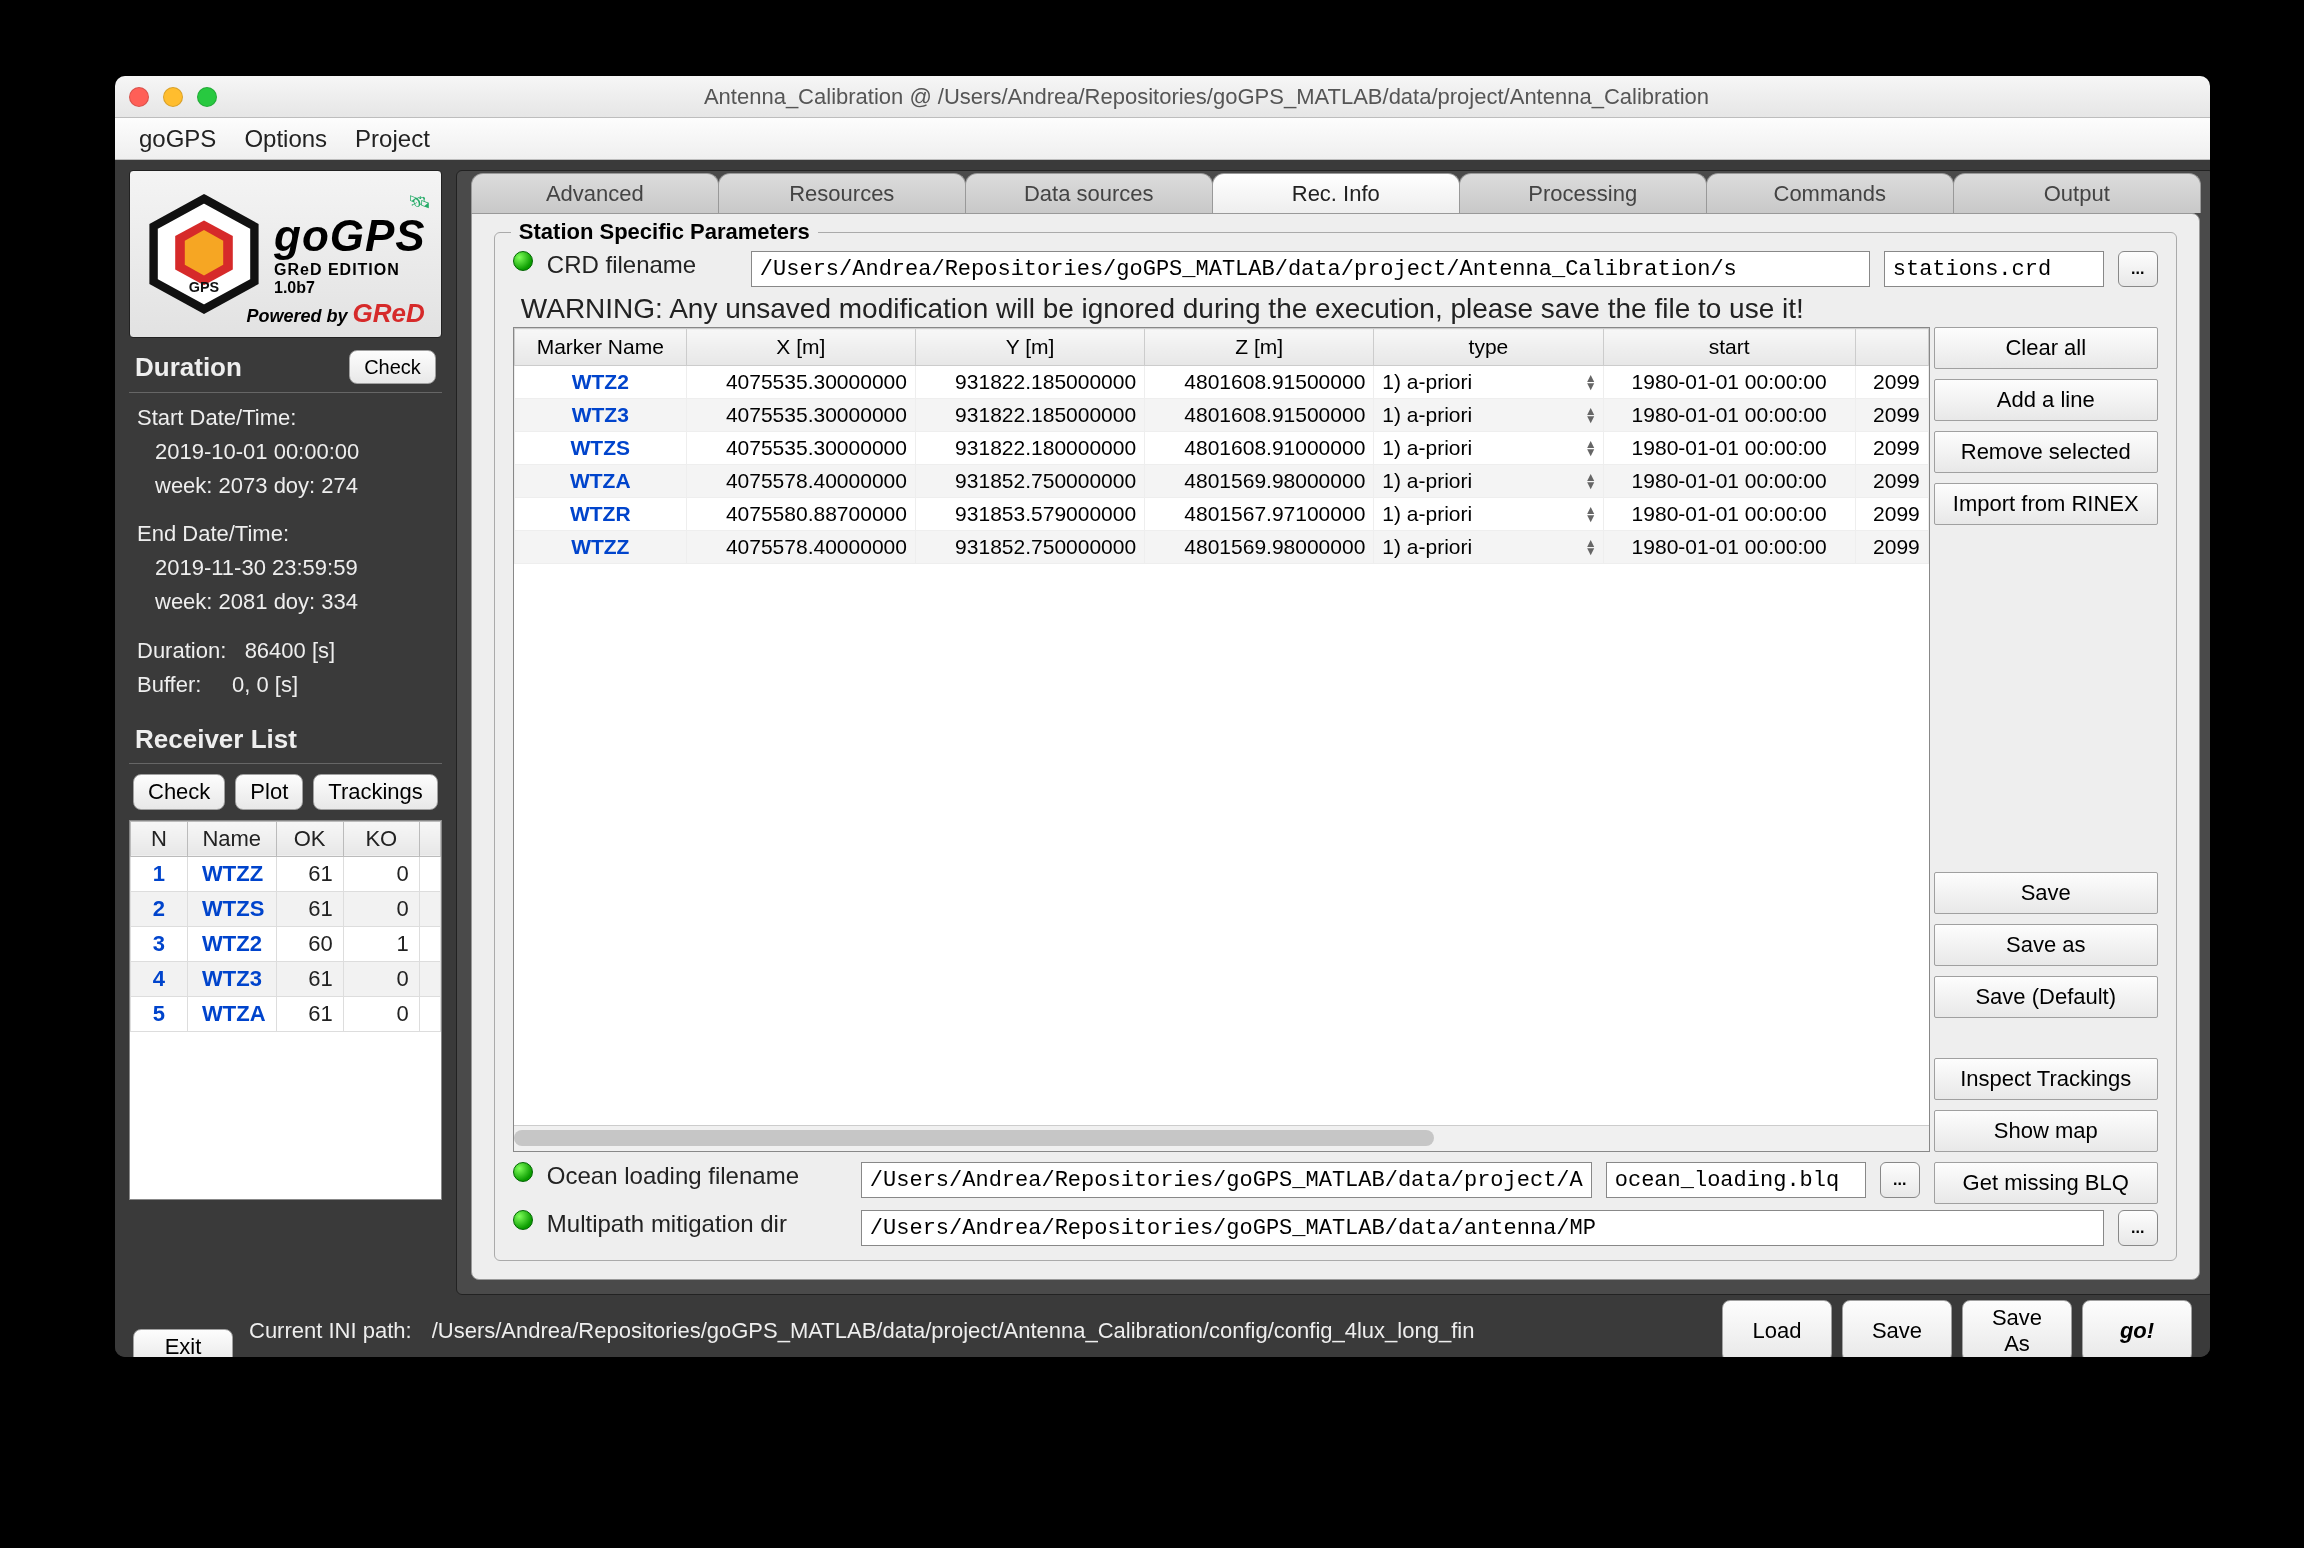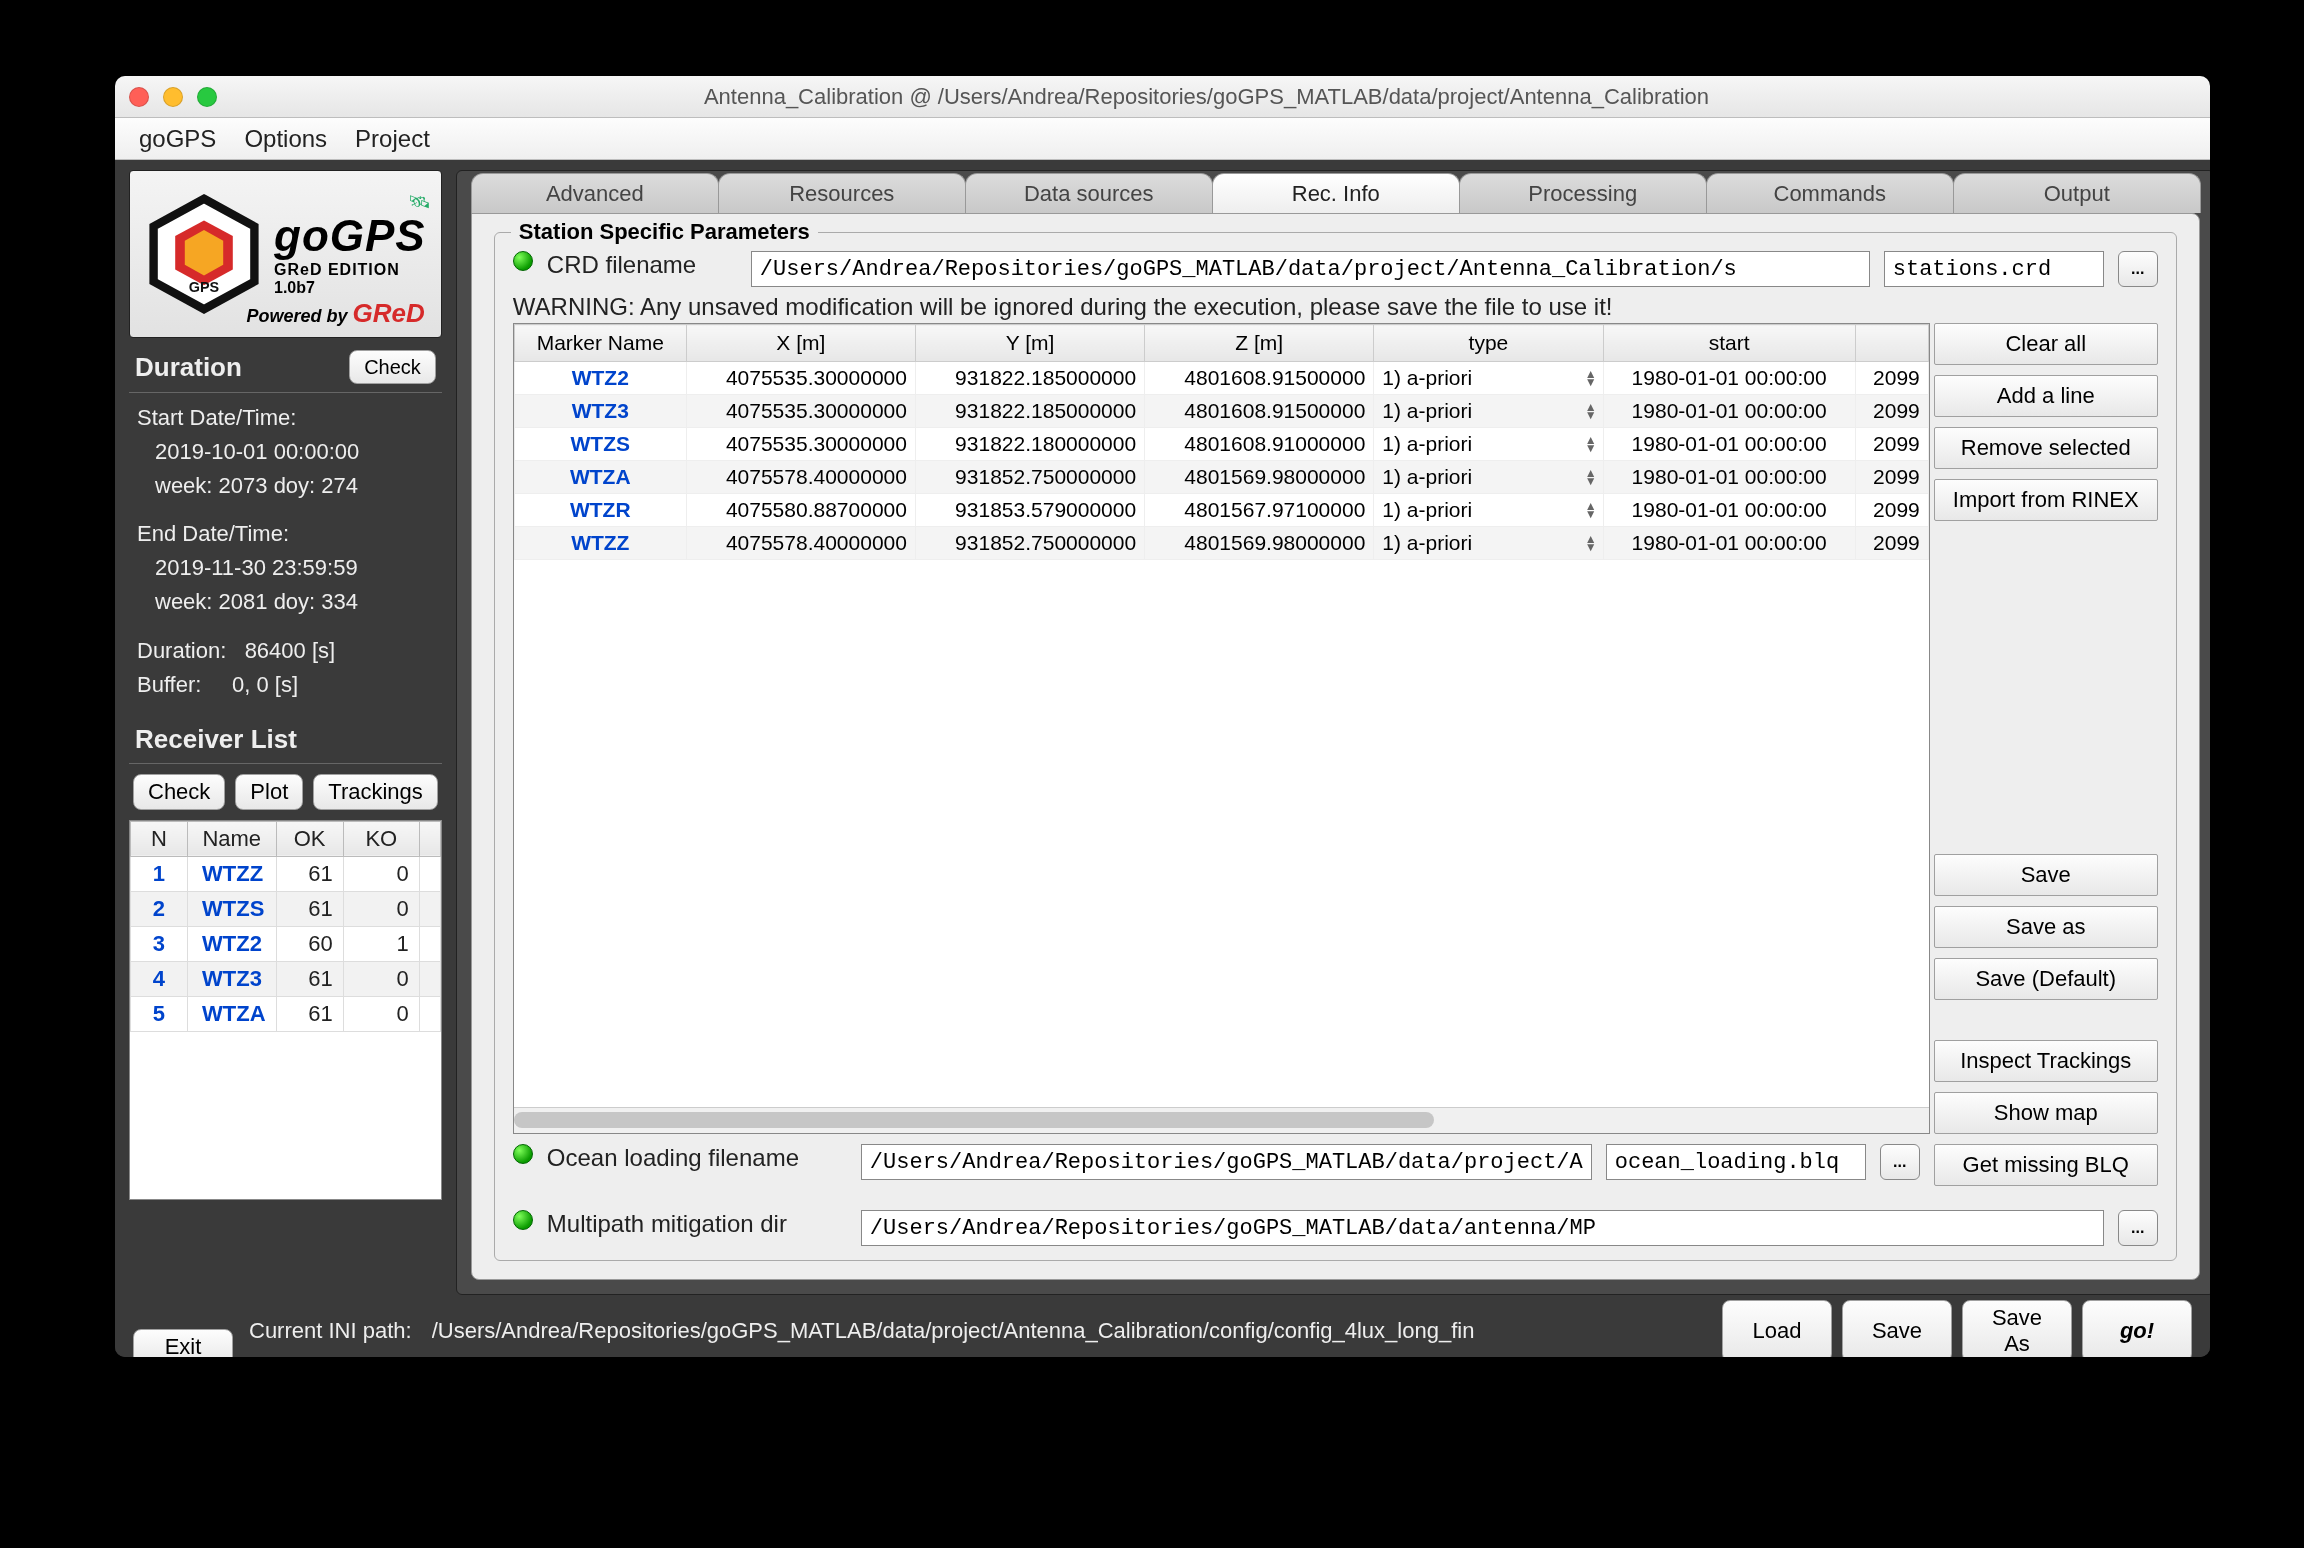--- a/index.html
+++ b/index.html
@@ -48,21 +48,21 @@
 .tab.inactive { background: linear-gradient(#dcdcdc,#c8c8c8); color:#444; }
 .tab.active { background: linear-gradient(#ffffff,#eeeeee); position:relative; z-index:2; }
 .panel { flex:1; background:#eee; border:1px solid #999; border-radius:0 8px 8px 8px; padding: 18px 22px; display:flex; flex-direction:column; gap:14px; }
 .grpbox { border:1px solid #aaa; border-radius:6px; padding: 18px 18px 14px; position:relative; flex:1; display:flex; flex-direction:column;}
 .grpbox-title { position:absolute; top:-14px; left:16px; background:#eee; padding:0 8px; font-size:22px; font-weight:700; }
 .row { display:flex; gap:14px; }
 .led { width:20px; height:20px; border-radius:50%; background: radial-gradient(circle at 30% 30%, #7fff5a, #0a9b00 70%); border:1px solid #060; flex-shrink:0;}
 .lbl { font-size:24px; color:#222; }
 .field { flex:1; height:36px; background:#fff; border:1px solid #888; font-family: "Courier New", monospace; font-size:22px; padding: 2px 8px; display:flex; align-items:center; overflow:hidden; white-space:nowrap;}
 .browse { width:40px; height:36px; background: linear-gradient(#fdfdfd,#e8e8e8); border:1px solid #888; border-radius:6px; display:flex; align-items:center; justify-content:center; font-size:16px; font-weight:700; cursor:pointer;}
-.warning { font-size:24px; color:#222; margin: 6px 0 2px; }
+.warning { font-size:28px; color:#222; margin: 6px 8px 2px; }
 .table-area { flex:1; display:flex; gap:4px; min-height:650px;}
 .table-box { flex:1; background:#fff; border:1px solid #888; display:flex; flex-direction:column; position:relative;}
 .crd-table { width:100%; border-collapse:collapse; font-size:21px;}
 .crd-table th { background: linear-gradient(#f7f7f7,#e7e7e7); border:1px solid #ccc; padding:6px 4px; font-weight:400; position:sticky; top:0;}
 .crd-table td { border:1px solid #eee; padding:4px 8px; text-align:right; white-space:nowrap;}
 .crd-table td.mk { color:#0044cc; font-weight:700; text-align:center;}
 .crd-table tr:nth-child(even) td { background:#f4f4f4; }
 .crd-table td.type { text-align:left; padding-right:30px; position:relative;}
 .stepper { position:absolute; right:6px; top:50%; transform:translateY(-50%); font-size:12px; line-height:8px; color:#666;}
 .table-scroll { flex:1; overflow:hidden;}
@@ -321,21 +321,21 @@
 
           <div class="row" style="margin-top:10px">
             <div class="led"></div>
             <div class="lbl" style="width:300px">Ocean loading filename</div>
             <div class="field" style="flex:2">/Users/Andrea/Repositories/goGPS_MATLAB/data/project/A</div>
             <div class="field" style="flex:0 0 260px">ocean_loading.blq</div>
             <div class="browse">...</div>
             <div class="abtn" style="width:224px">Get missing BLQ</div>
           </div>
 
-          <div class="row" style="margin-top:24px">
+          <div class="row" style="margin-top:6px">
             <div class="led"></div>
             <div class="lbl" style="width:300px">Multipath mitigation dir</div>
             <div class="field">/Users/Andrea/Repositories/goGPS_MATLAB/data/antenna/MP</div>
             <div class="browse">...</div>
           </div>
 
         </div>
       </div>
     </div>
 

